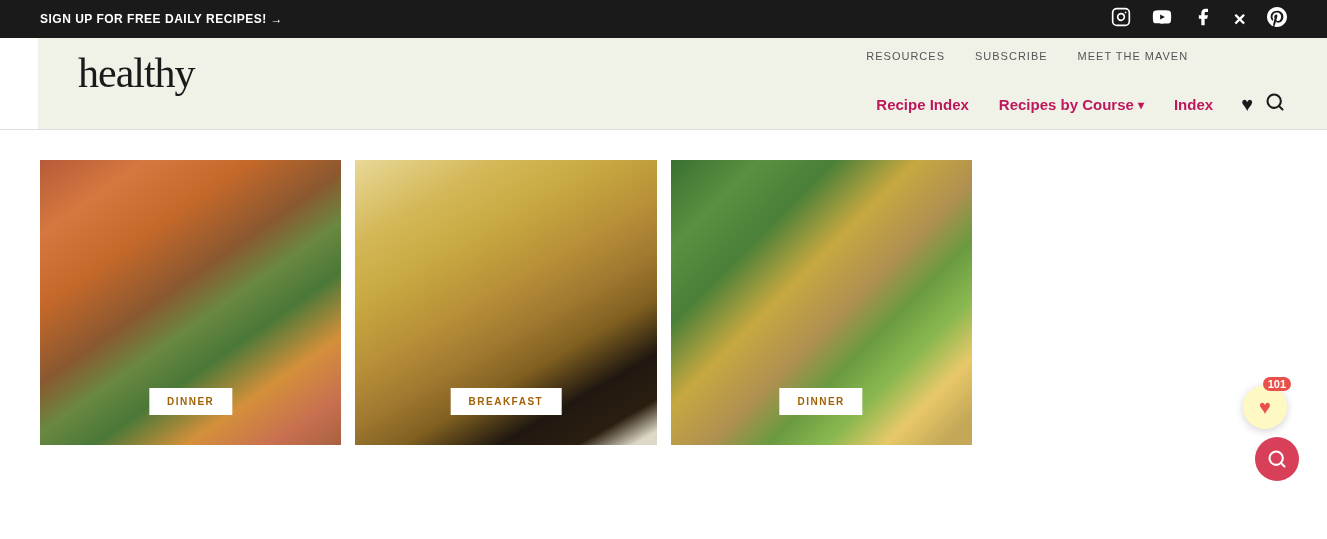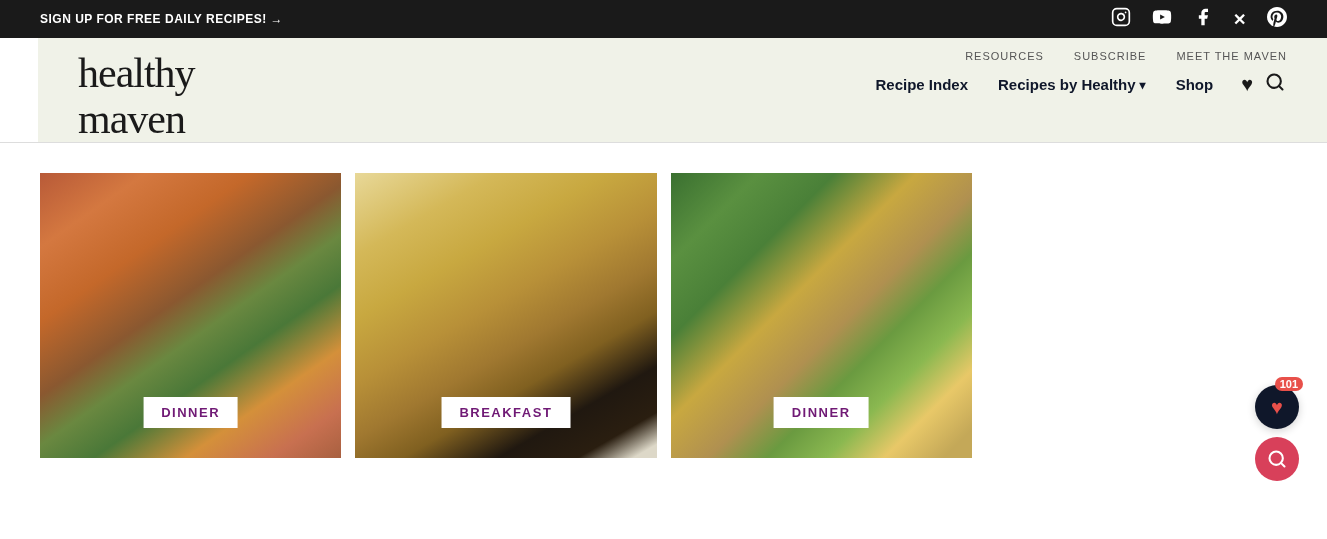--- a/index.html
+++ b/index.html
@@ -40,21 +40,21 @@
       font-family: Georgia, serif;
       font-size: 42px;
       line-height: 1.1;
       color: #1a1a1a;
       font-weight: 400;
       letter-spacing: -1px;
     }
     .header-right {
       display: flex;
       flex-direction: column;
-      align-items: flex-end;
+      gap: 20px;
     }
     .header-util-nav {
       display: flex;
       gap: 30px;
       margin-bottom: 8px;
       font-family: Arial, sans-serif;
       font-size: 11px;
       letter-spacing: 1px;
       color: #555;
       text-transform: uppercase;
@@ -63,21 +63,21 @@
     .header-main-nav {
       display: flex;
       align-items: center;
       gap: 10px;
       padding-bottom: 10px;
     }
     .nav-item {
       font-family: Arial, sans-serif;
       font-size: 15px;
       font-weight: bold;
-      color: #0f172a;
+      color: #be185d;
       cursor: pointer;
       padding: 4px 10px;
       text-decoration: none;
     }
     .nav-item-dropdown {
       display: flex;
       align-items: center;
       gap: 4px;
     }
     .nav-icons {
@@ -136,37 +136,37 @@
     }
     .food-img-spring {
       background: linear-gradient(130deg, #4a8a3a 0%, #6aaa4a 20%, #7aba5a 35%, #c8a850 50%, #9a7840 65%, #5a8c3a 80%, #e8c870 95%);
     }
     .food-card-label {
       position: absolute;
       bottom: 30px;
       left: 50%;
       transform: translateX(-50%);
       background: #fff;
-      color: #701a75;
-      font-family: Arial, sans-serif;
-      font-size: 13px;
+      color: #a16207;
+      font-family: Arial, sans-serif;
+      font-size: 10px;
       font-weight: bold;
       letter-spacing: 1.5px;
       padding: 8px 18px;
       white-space: nowrap;
     }
 
     
     .float-heart {
       position: fixed;
-      right: 28px;
+      right: 40px;
       bottom: 110px;
       width: 44px;
       height: 44px;
-      background: #0f172a;
+      background: #fef9c3;
       border-radius: 50%;
       display: flex;
       align-items: center;
       justify-content: center;
       box-shadow: 0 2px 8px rgba(0,0,0,0.18);
       cursor: pointer;
       z-index: 100;
     }
     .float-search {
       position: fixed;
@@ -217,35 +217,34 @@
           <path d="M12 0C5.373 0 0 5.373 0 12c0 5.084 3.163 9.426 7.627 11.174-.105-.949-.2-2.405.042-3.441.218-.937 1.407-5.965 1.407-5.965s-.359-.719-.359-1.782c0-1.668.967-2.914 2.171-2.914 1.023 0 1.518.769 1.518 1.69 0 1.029-.655 2.568-.994 3.995-.283 1.194.599 2.169 1.777 2.169 2.133 0 3.772-2.249 3.772-5.495 0-2.873-2.064-4.882-5.012-4.882-3.414 0-5.418 2.561-5.418 5.207 0 1.031.397 2.138.893 2.738a.36.36 0 0 1 .083.345l-.333 1.36c-.053.22-.174.267-.402.161-1.499-.698-2.436-2.889-2.436-4.649 0-3.785 2.75-7.262 7.929-7.262 4.163 0 7.398 2.967 7.398 6.931 0 4.136-2.607 7.464-6.227 7.464-1.216 0-2.359-.632-2.75-1.378l-.748 2.853c-.271 1.043-1.002 2.35-1.492 3.146C9.57 23.812 10.763 24 12 24c6.627 0 12-5.373 12-12S18.627 0 12 0z"></path>
         </svg>
     </span>
   </div>
 </div>
 
 <div class="header">
   <div class="header-top">
     <div class="logo">
       <div>healthy</div>
-      <div>maven</div>
     </div>
     <div class="header-right">
       <div class="header-util-nav">
         <span>RESOURCES</span>
         <span>SUBSCRIBE</span>
         <span>MEET THE MAVEN</span>
       </div>
       <div class="header-main-nav">
         <a class="nav-item">Recipe Index</a>
         <a class="nav-item nav-item-dropdown">
-          <span>Recipes by Healthy</span>
+          <span>Recipes by Course</span>
           <span class="chevron">▾</span>
         </a>
-        <a class="nav-item">Shop</a>
+        <a class="nav-item">Index</a>
         <div class="nav-icons">
           <button class="nav-icon-btn">♥</button>
           <button class="nav-icon-btn">
             <svg width="20" height="20" viewBox="0 0 24 24" fill="none" stroke="#1a1a1a" stroke-width="2.5" stroke-linecap="round">
                 <circle cx="11" cy="11" r="8"></circle>
                 <line x1="21" y1="21" x2="16.65" y2="16.65"></line>
               </svg>
           </button>
         </div>
       </div>

